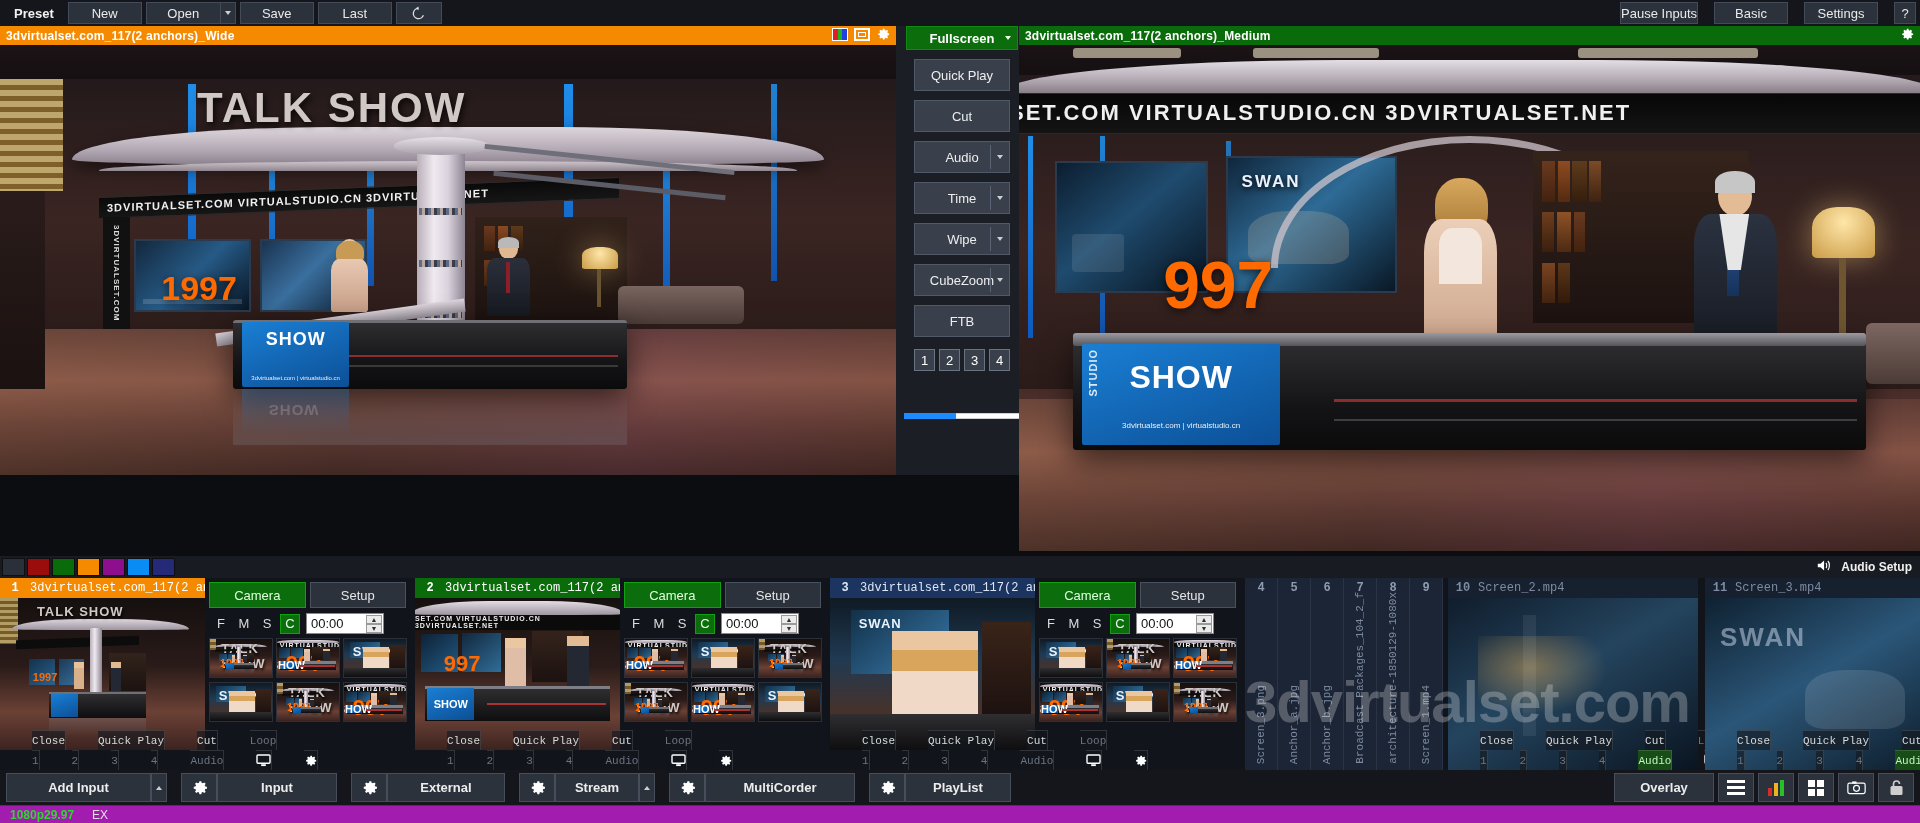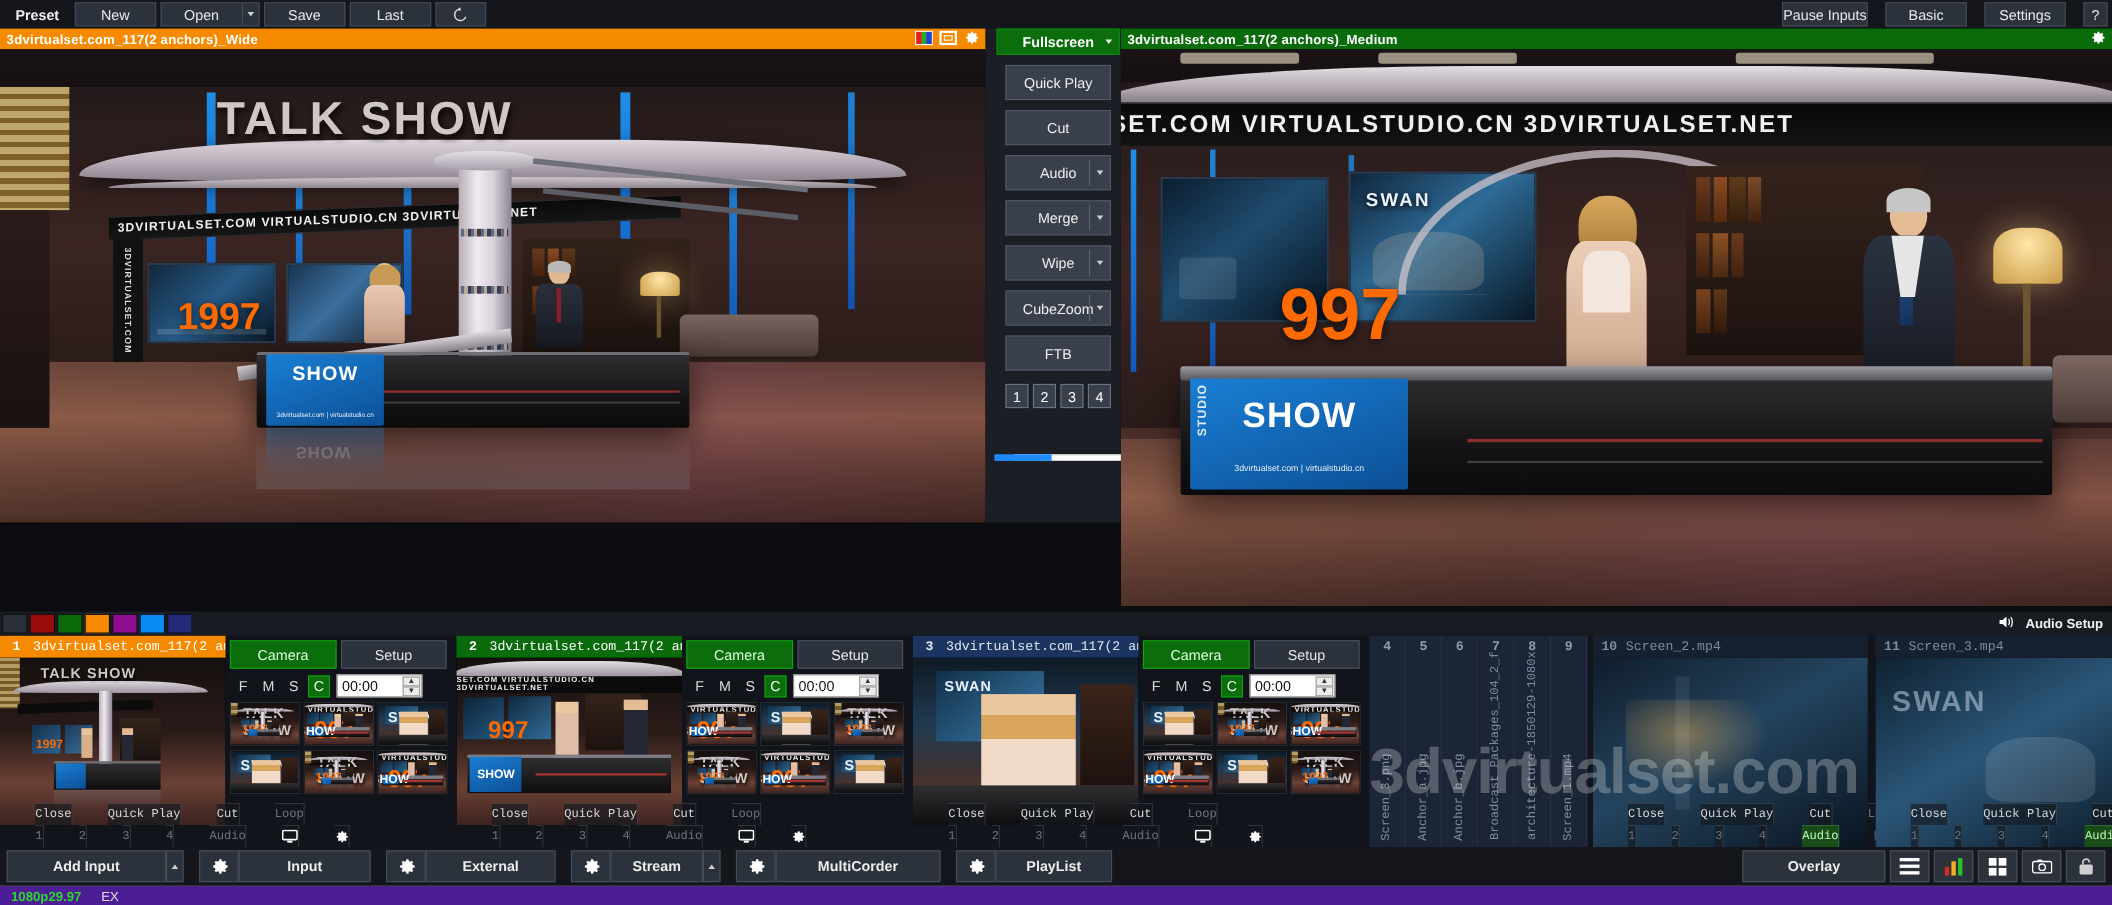--- a/index.html
+++ b/index.html
@@ -168,21 +168,21 @@
   .gap{ width:14px; }
   .bb-right{ position:absolute; right:6px; display:flex; gap:4px; align-items:center;}
   .eq{ display:flex; align-items:flex-end; gap:2px; height:16px;}
   .eq i{ width:4px; display:block;}
   .grid4{ display:grid; grid-template-columns:7px 7px; grid-template-rows:7px 7px; gap:2px;}
   .grid4 i{ background:#fff; display:block;}
   .hamb{ display:flex; flex-direction:column; gap:3px;}
   .hamb i{ width:18px;height:3px;background:#fff;display:block;}
 
   .statusbar{ position:absolute; left:0; top:805px; width:1920px; height:18px;
-     background:#4c1d95; border-top:1px solid #3a3f48; display:flex; align-items:center;
+     background:#a21caf; border-top:1px solid #3a3f48; display:flex; align-items:center;
      font-size:12px; padding-left:10px; gap:0;}
   .statusbar .res{ color:#2bd92b; font-weight:bold; margin-right:18px;}
   .statusbar .k{ font-weight:bold; color:#fff; margin-right:5px;}
   .statusbar .v{ color:#e0e0e0; margin-right:14px;}
 </style>
 </head>
 <body>
 
 <div class="toolbar">
   <span class="tb-label">Preset</span>
@@ -327,21 +327,21 @@
         </div>
         <div class="tr-btn">
           <span>Cut</span>
         </div>
         <div class="tr-btn">
           <span>Audio</span>
           <span class="sep"></span>
           <span class="caret"></span>
         </div>
         <div class="tr-btn">
-          <span>Merge</span>
+          <span>Time</span>
           <span class="sep"></span>
           <span class="caret"></span>
         </div>
         <div class="tr-btn">
           <span>Wipe</span>
           <span class="sep"></span>
           <span class="caret"></span>
         </div>
         <div class="tr-btn">
           <span>CubeZoom</span>
@@ -1081,21 +1081,21 @@
   <div class="bb" style="width:150px;justify-content:center">MultiCorder</div>
   <div class="gap"></div>
   <div class="bb gear">
     <svg width="17" height="17" viewBox="0 0 16 16">
         <path fill="#fff" d="M8 5.2a2.8 2.8 0 1 0 0 5.6 2.8 2.8 0 0 0 0-5.6zm7 2.1-1.6-.3a5.6 5.6 0 0 0-.5-1.2l.9-1.3-1.3-1.3-1.3.9a5.6 5.6 0 0 0-1.2-.5L9.7 2H7.9l-.3 1.6a5.6 5.6 0 0 0-1.2.5l-1.3-.9-1.3 1.3.9 1.3c-.2.4-.4.8-.5 1.2L2.6 7.3v1.8l1.6.3c.1.4.3.8.5 1.2l-.9 1.3 1.3 1.3 1.3-.9c.4.2.8.4 1.2.5l.3 1.6h1.8l.3-1.6c.4-.1.8-.3 1.2-.5l1.3.9 1.3-1.3-.9-1.3c.2-.4.4-.8.5-1.2l1.6-.3z"></path>
       </svg>
   </div>
   <div class="bb" style="width:106px;justify-content:center">PlayList</div>
 
   <div class="bb-right">
-    <div class="bb" style="width:130px;justify-content:center">Overlay</div>
+    <div class="bb" style="width:100px;justify-content:center">Overlay</div>
     <div class="bb gear">
         <span class="hamb">
           <i></i>
           <i></i>
           <i></i>
         </span>
       </div>
     <div class="bb gear">
       <span class="eq">
           <i style="height:8px;background:#d42b2b"></i>

